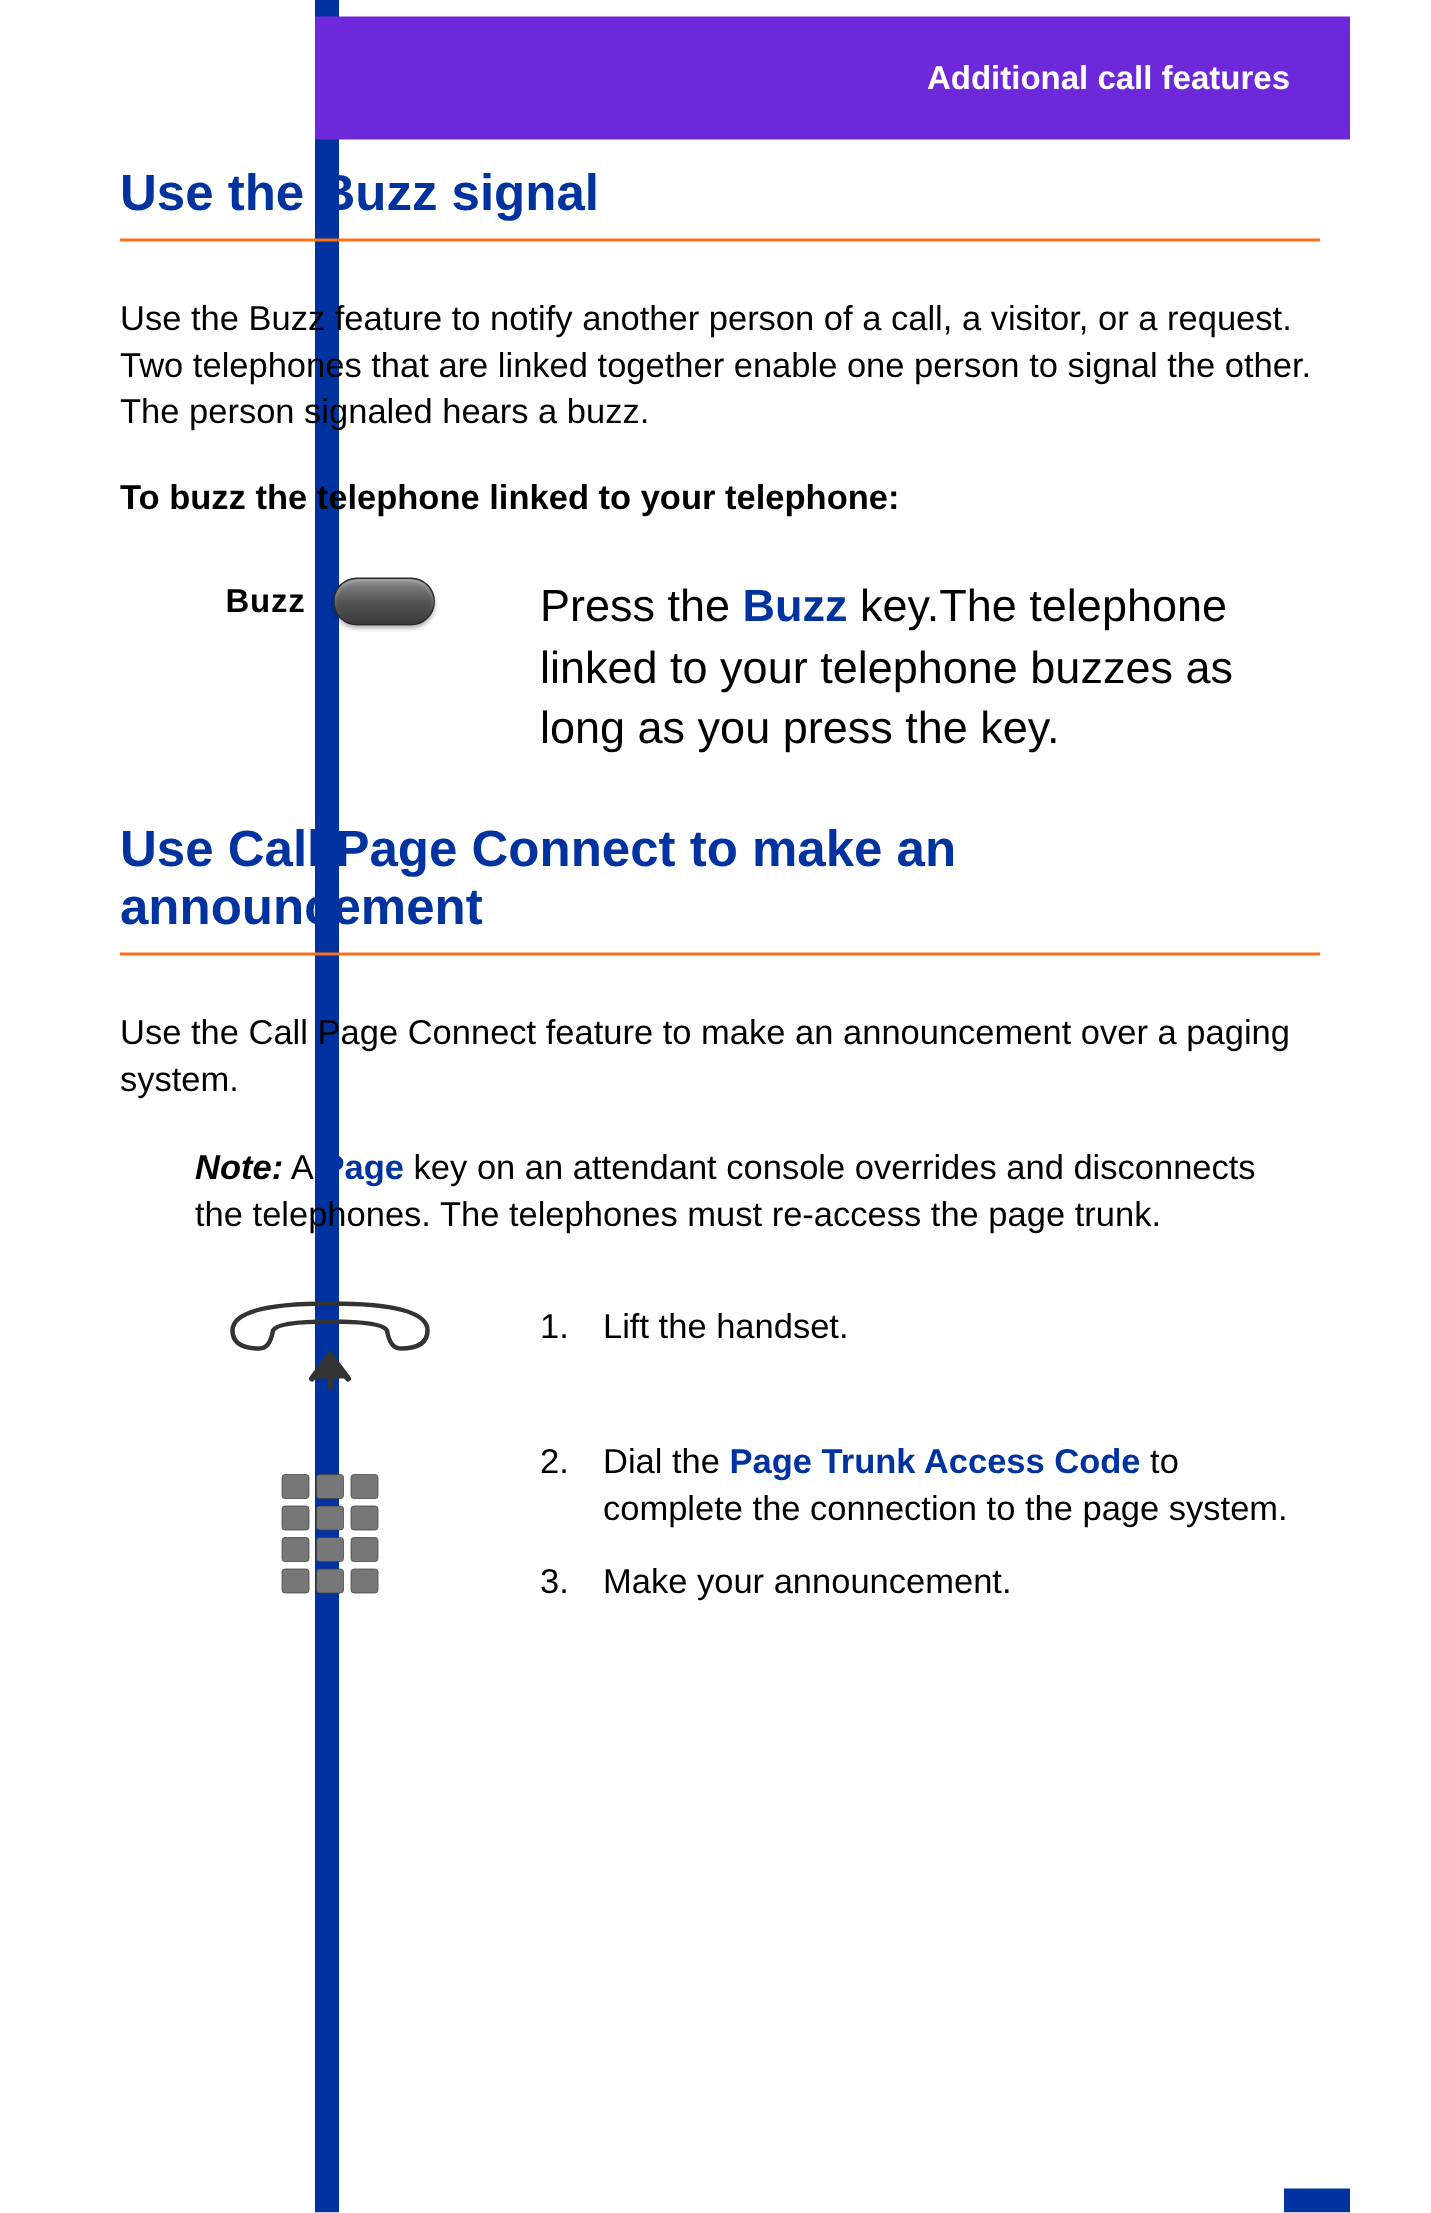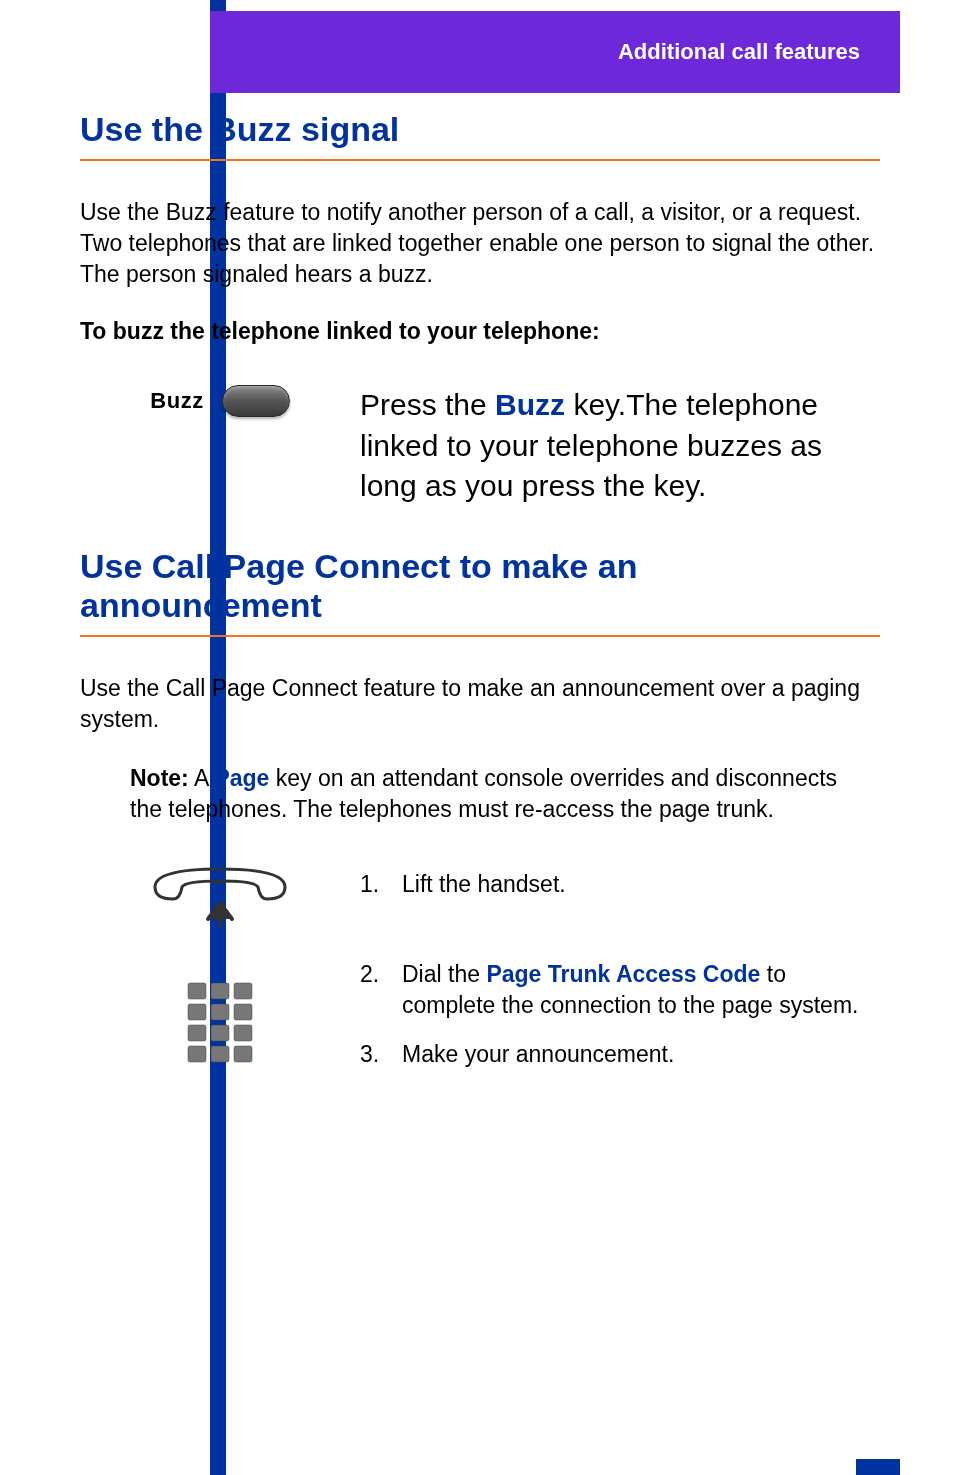--- a/index.html
+++ b/index.html
@@ -102,21 +102,21 @@
     box-shadow: inset 0 2px 3px rgba(255,255,255,0.25), 0 2px 3px rgba(0,0,0,0.3);
   }
   .keyword-blue { color: #0033a0; font-weight: bold; }
   .note-block {
     padding-left: 50px;
     padding-right: 20px;
     font-size: 23px;
     line-height: 1.35;
     margin-bottom: 34px;
   }
-  .note-label { font-weight: bold; }
+  .note-label { font-style: italic; font-weight: bold; }
   ol.steps {
     list-style: none;
     counter-reset: step;
     margin: 0;
     padding: 0;
   }
   ol.steps > li {
     counter-increment: step;
     position: relative;
     padding-left: 42px;

